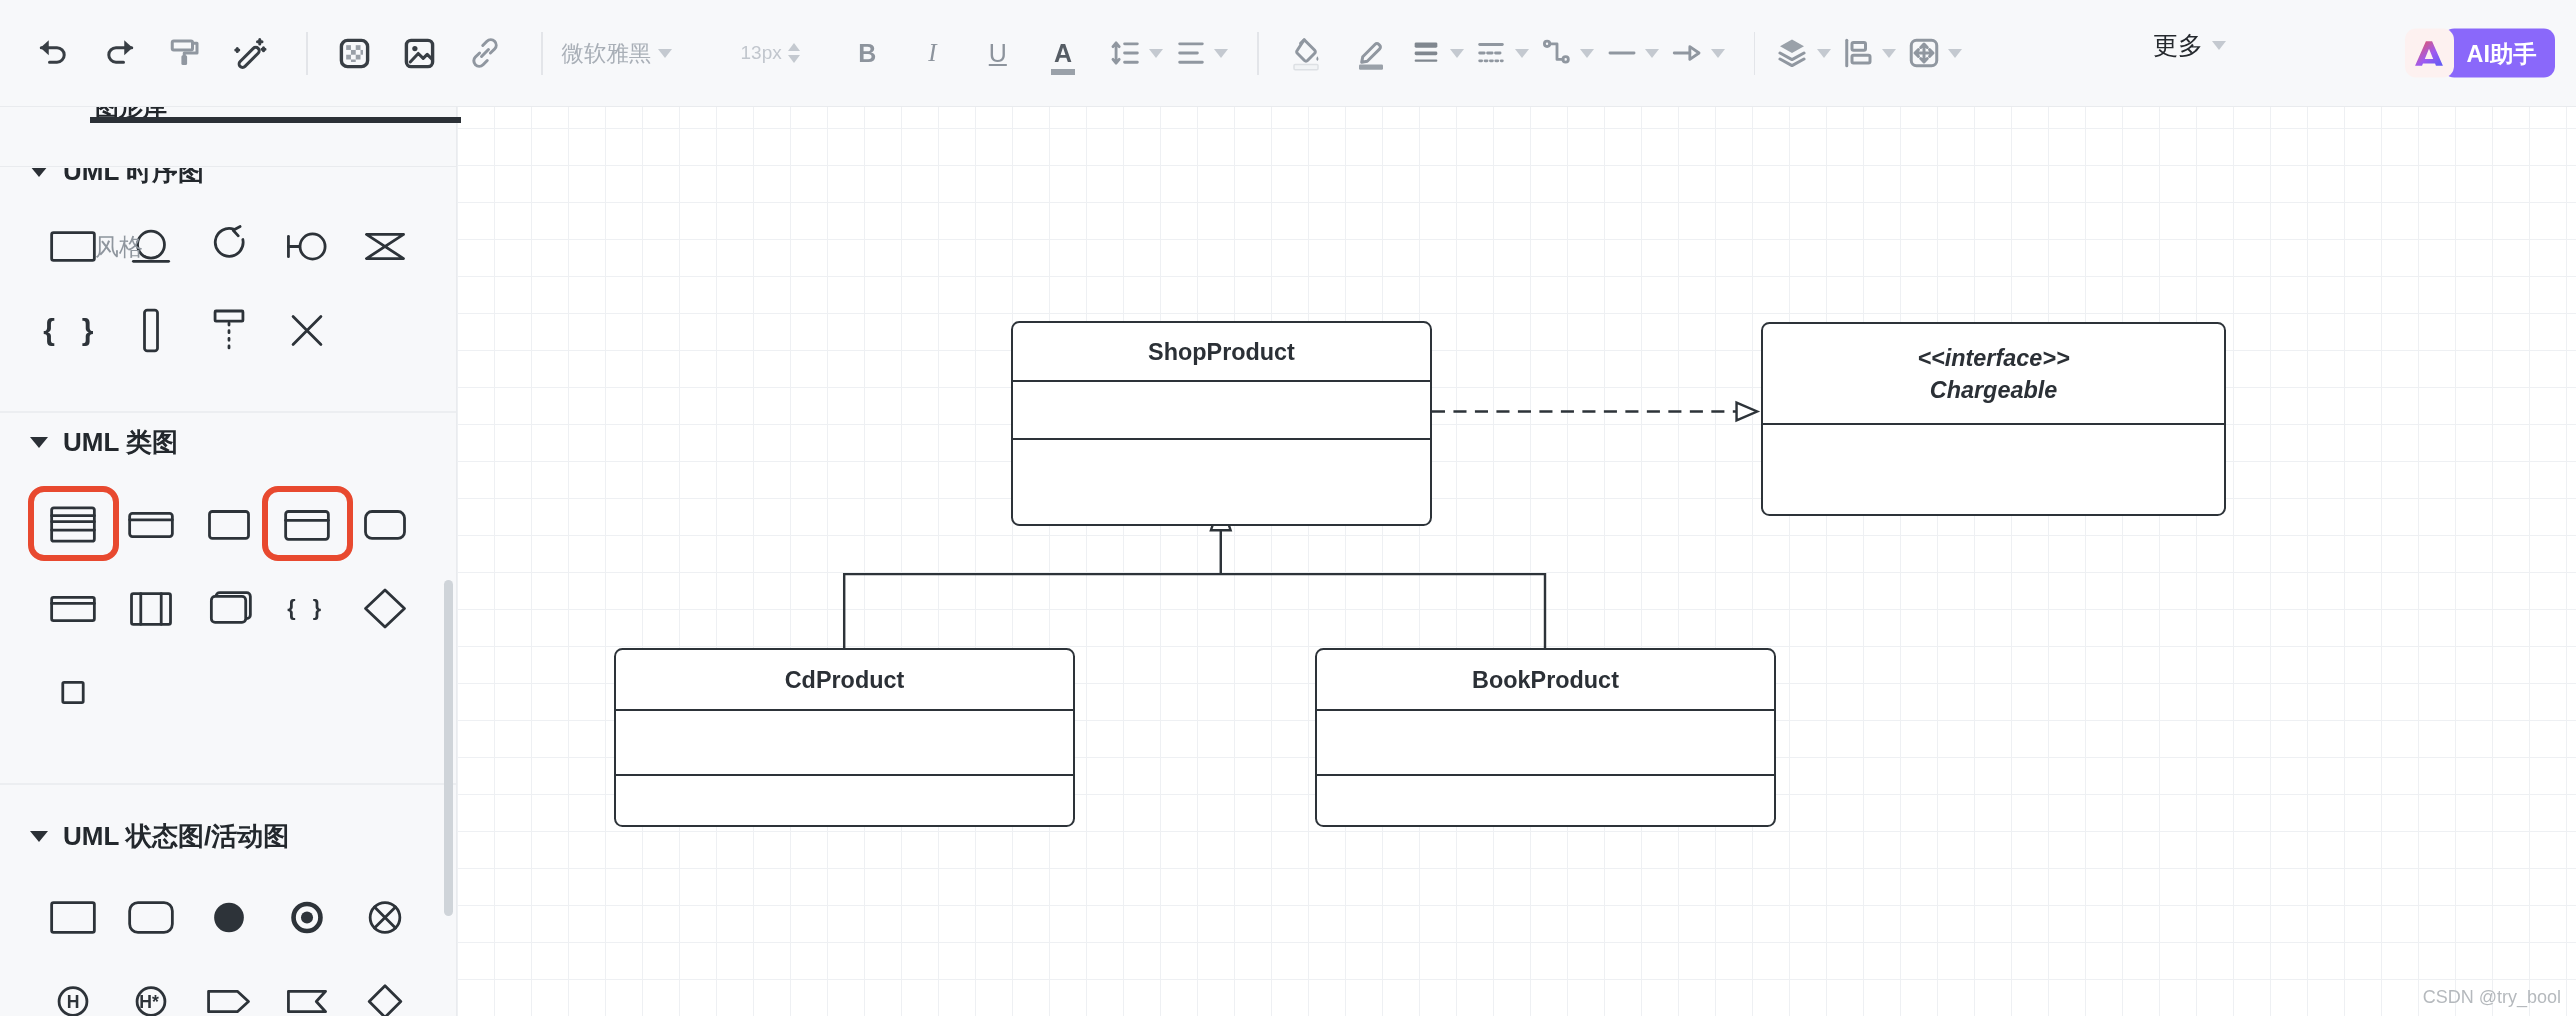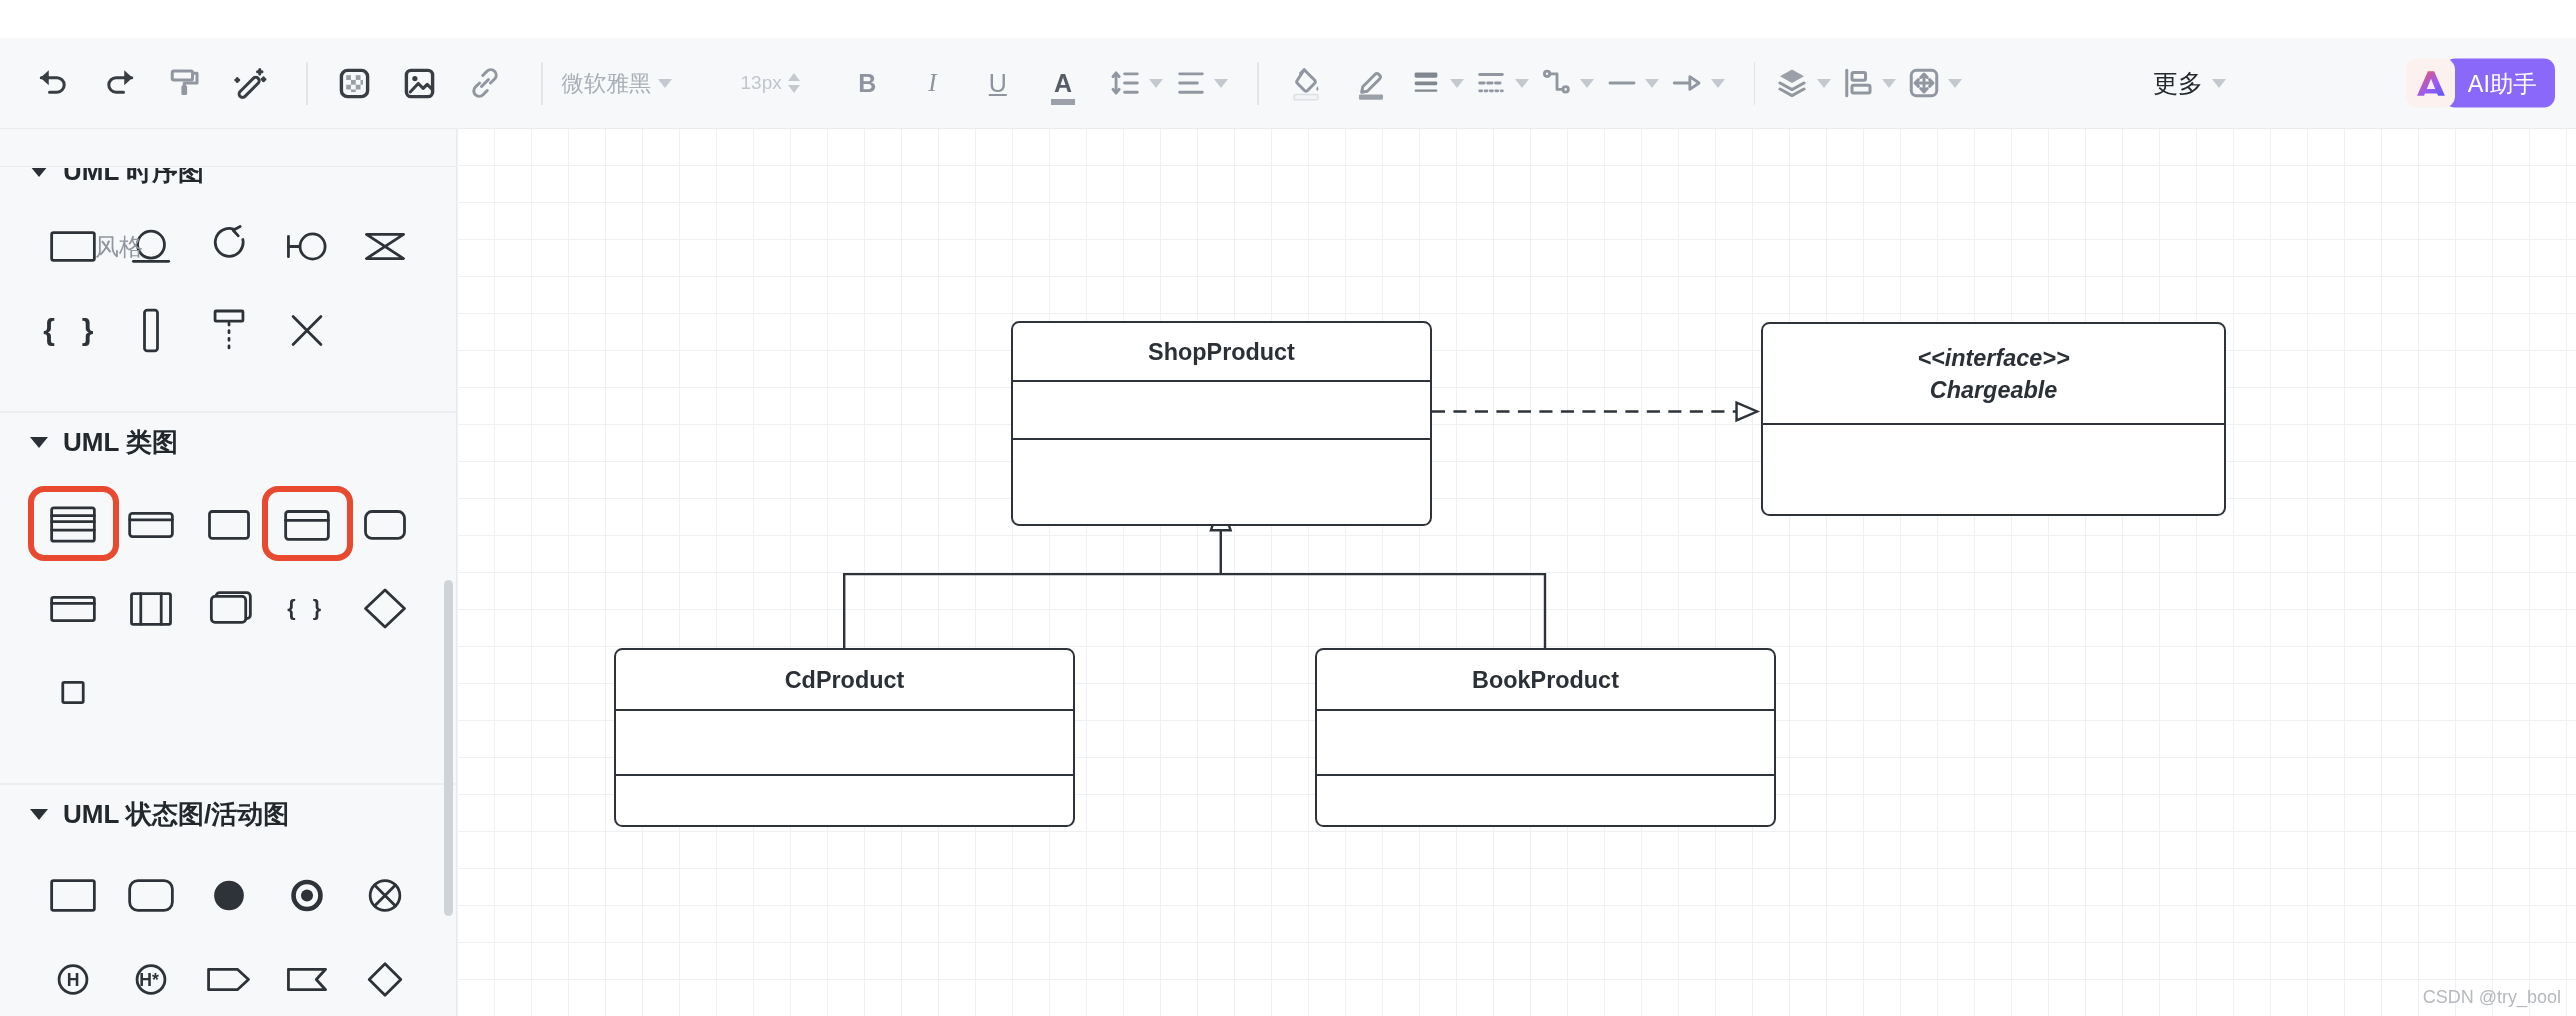--- a/index.html
+++ b/index.html
@@ -1,22 +1,22 @@
 <!DOCTYPE html>
 <html style="font-size:15px"><head>
 <meta charset="utf-8">
 <style>
   html,body{margin:0;padding:0;background:#fff;}
   #app{position:relative;width:2576px;height:1017px;overflow:hidden;
        font-family:"Liberation Sans","DejaVu Sans",sans-serif;background:#fff;}
 
   
-  .toolbar{position:absolute;left:0;top:0;width:100%;height:91px;background:#f7f8fa;
+  .toolbar{position:absolute;left:0;top:0;width:100%;height:107px;background:#f7f8fa;
            border-bottom:1.9px solid #e9ebee;display:flex;align-items:center;
-           padding-left:26px;box-sizing:border-box;z-index:5;margin-top:38px;}
+           padding-left:26px;box-sizing:border-box;z-index:5;}
   .tbtn{height:58px;min-width:56px;display:flex;align-items:center;justify-content:center;
         gap:6.5px;flex:0 0 auto;margin-right:9.3px;border-radius:7.5px;}
   .tb-div{width:1.9px;height:43px;background:#e3e5e9;margin:0 18.7px;flex:0 0 auto;}
   .caret{width:0;height:0;border-left:7.5px solid transparent;border-right:7.5px solid transparent;
          border-top:9.3px solid #c4c9d0;flex:0 0 auto;}
   .stp{display:flex;flex-direction:column;gap:4.7px;}
   .stp .up{width:0;height:0;border-left:6.5px solid transparent;border-right:6.5px solid transparent;
            border-bottom:8.4px solid #c4c9d0;}
   .stp .dn{width:0;height:0;border-left:6.5px solid transparent;border-right:6.5px solid transparent;
            border-top:8.4px solid #c4c9d0;}
@@ -25,21 +25,21 @@
   .tb-text{font-size:22.4px;color:#a9afb7;}
   .tb-size{font-size:19px;color:#c1c6cd;}
   .tb-letter{font-size:25px;color:#8d949d;font-weight:700;}
   .tb-letter.it{font-style:italic;font-weight:400;font-family:"Liberation Serif",serif;}
   .tb-letter.un{text-decoration:underline;font-weight:400;}
   .fontA{position:relative;font-size:25px;color:#565d65;font-weight:700;line-height:1;}
   .fontA::after{content:'';position:absolute;left:-2.8px;right:-2.8px;bottom:-9.3px;height:5.6px;background:#9aa1a9;}
   .more{font-size:25px;color:#25292e;display:flex;align-items:center;gap:9.3px;
         position:absolute;left:2153px;top:0;height:91px;}
   .ai-wrap{position:absolute;right:20.6px;top:50%;transform:translateY(-50%);
-           display:flex;align-items:center;}
+           display:flex;align-items:center;font-weight:bold;}
   .ai-chip{width:49px;height:49px;background:#fdf1f0;border-radius:11.2px;display:flex;
            align-items:center;justify-content:center;position:relative;z-index:2;}
   .ai-pill{height:49px;background:#8a68fa;border-radius:11.2px;color:#fff;font-size:23.4px;
            display:flex;align-items:center;padding:0 18.7px 0 24px;margin-left:-11.2px;}
 
   
   .sidebar{position:absolute;left:0;top:91px;width:457px;bottom:0;background:#f7f8fa;
            border-right:1.9px solid #e9ebee;box-sizing:border-box;z-index:4;}
   .tabbar{height:75px;border-bottom:1.9px solid #e9ebee;display:flex;align-items:stretch;
           padding-left:95px;gap:108px;position:relative;z-index:2;background:#f7f8fa;flex-direction:column;}
@@ -425,21 +425,21 @@
       <div class="grid-row">
         <div class="cell">
           <svg width="52" height="45" viewBox="0 0 56 48" class="shp">
               <rect x="17" y="13" width="22" height="22" rx="1.5"></rect>
             </svg>
         </div>
       </div>
 
       <div class="sep" style="margin-top:49px;"></div>
 
-      <div class="sec-title" style="margin-top:11px;">
+      <div class="sec-title" style="margin-top:33px;">
         <span class="sec-caret"></span>
         <span>UML 状态图/活动图</span>
       </div>
 
       <div class="grid-row" style="margin-top:21.5px;">
         <div class="cell">
           <svg width="52" height="45" viewBox="0 0 56 48" class="shp">
               <rect x="5" y="8" width="46" height="32" rx="2"></rect>
             </svg>
         </div>

